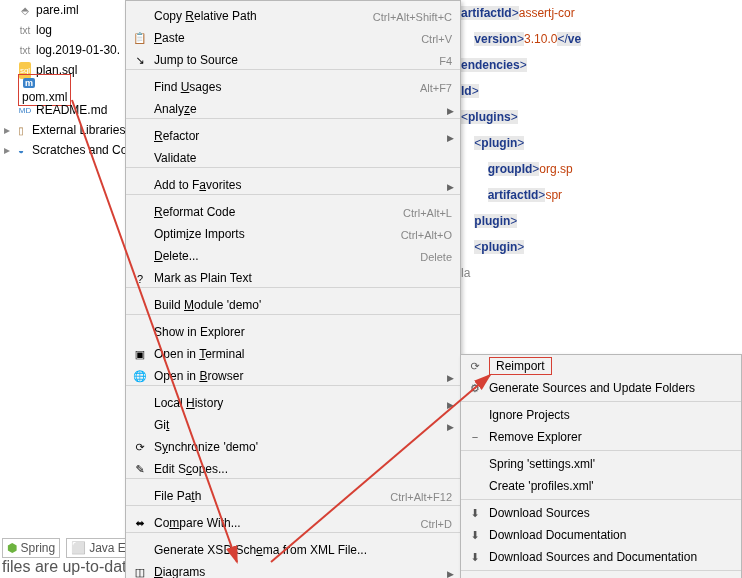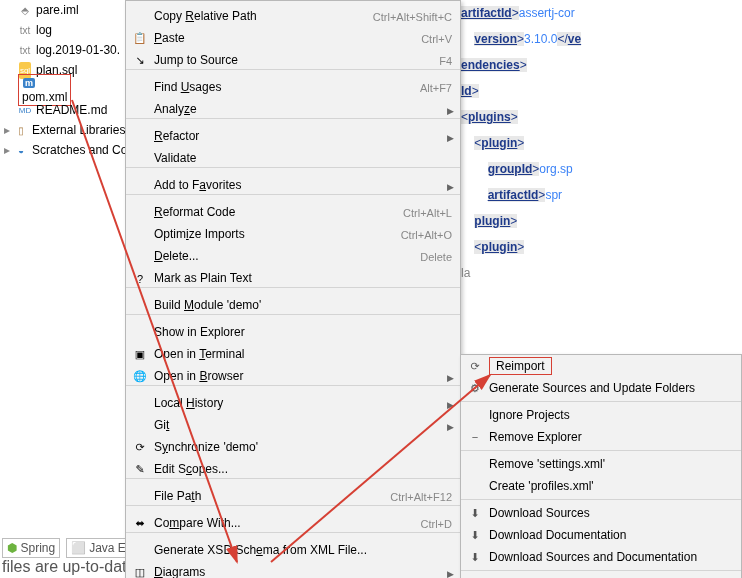--- a/index.html
+++ b/index.html
@@ -32,23 +32,23 @@
 .menu2 { position:absolute; left:460px; top:354px; width:282px; background:#f2f2f2; border:1px solid #b8b8b8; box-shadow:2px 2px 4px rgba(0,0,0,.2); }
 .menu2 .row { display:flex; align-items:center; height:22px; padding:0 8px 0 28px; position:relative; }
 .menu2 .row .ico { position:absolute; left:6px; width:16px; text-align:center; font-size:11px; color:#555; }
 .menu2 hr { border:0; border-top:1px solid #d4d4d4; margin:2px 0; }
 .selbox2 { border:1px solid #d64034; }
 
 
 .editor { position:absolute; left:461px; top:0; right:0; height:354px; font-family:"Consolas",monospace; font-size:13px; line-height:26px; background:#fff; }
 .editor .ln { white-space:pre; }
 .tag-hl { background:#e8e8e8; }
-.tagname { color:#1e3a8a; font-weight:bold;text-decoration:underline; }
+.tagname { color:#1e3a8a; font-weight:bold; }
 .tagd { color:#1e3a8a; }
-.txt { color:#3b82f6; }
+.txt { color:#c2410c; }
 .indent { display:inline-block; }
 
 
 .arrows { position:absolute; left:0; top:0; width:742px; height:578px; pointer-events:none; }
 
 .maven-ico { background:#3a82c9; color:#fff; font-size:9px; font-weight:bold; padding:0 2px; border-radius:2px; }
 </style>
 </head>
 <body>
 
@@ -242,21 +242,21 @@
     <hr>
     <div class="row">
       <span>Ignore Projects</span>
     </div>
     <div class="row">
       <span class="ico">−</span>
       <span>Remove Explorer</span>
     </div>
     <hr>
     <div class="row">
-      <span>Remove 'settings.xml'</span>
+      <span>Spring 'settings.xml'</span>
     </div>
     <div class="row">
       <span>Create 'profiles.xml'</span>
     </div>
     <hr>
     <div class="row">
       <span class="ico">⬇</span>
       <span>Download Sources</span>
     </div>
     <div class="row">

